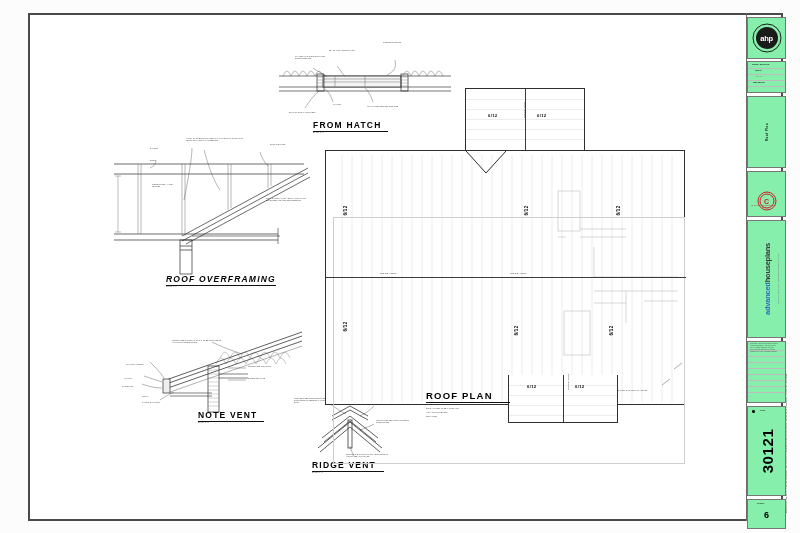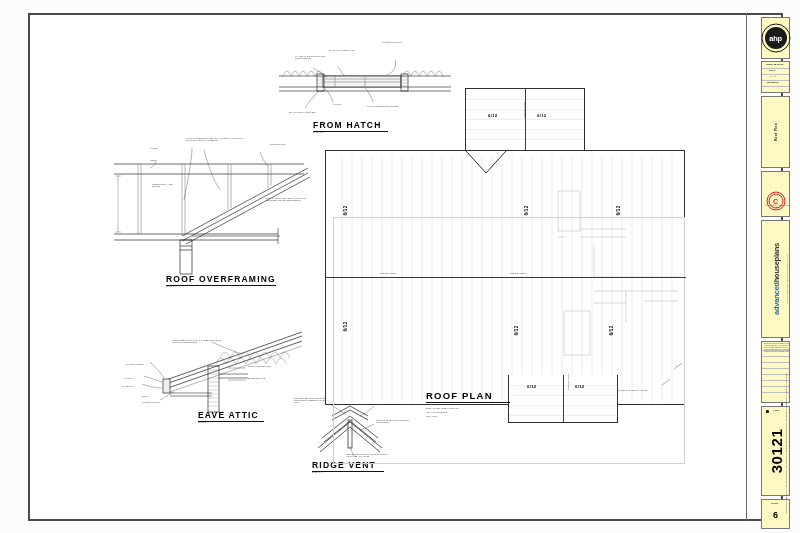--- a/index.html
+++ b/index.html
@@ -33,22 +33,22 @@
   .vridge{position:absolute;width:1.1px;background:#3a3a3a;}
 
   .pitch{position:absolute;font-size:4.6px;font-weight:bold;color:#111;
          transform:rotate(-90deg);transform-origin:50% 50%;letter-spacing:.3px;}
   .pitchH{position:absolute;font-size:4.3px;font-weight:bold;color:#111;letter-spacing:.3px;}
   .ventlbl{position:absolute;font-size:2.4px;color:#444;letter-spacing:.2px;}
 
   
   #tb{position:absolute;left:746px;top:13px;width:37px;height:508px;
       border-left:1px solid #6a6a6a;box-sizing:border-box;}
-  .tbox{position:absolute;left:14px;width:29px;border:1px solid #777;
-        box-sizing:border-box;background:#fef9c3;}
+  .tbox{position:absolute;left:0;width:39px;border:1px solid #777;
+        box-sizing:border-box;background:#86efac;}
   .vtext{position:absolute;transform:rotate(-90deg);transform-origin:50% 50%;
          white-space:nowrap;font-size:3.1px;color:#222;letter-spacing:.4px;}
 
   #logo{position:absolute;left:50%;top:50%;transform:translate(-50%,-50%);
         width:22px;height:22px;border-radius:50%;background:#1b1b1b;
         display:flex;align-items:center;justify-content:center;}
   #logo span{color:#fff;font-size:7.5px;font-weight:bold;letter-spacing:-.3px;}
   #logoring{position:absolute;left:50%;top:50%;transform:translate(-50%,-50%);
             width:27px;height:27px;border-radius:50%;border:1.1px solid #1b1b1b;}
 
@@ -184,21 +184,21 @@
        <path d="M48,20 C48,24 46,26 42,28"></path>
      </g>
    </svg>
    <div class="lbl micro" style="left:78px;top:6px;width:60px;white-space:normal;">VALLEY PLATE BOTTOM CHORD FLAT AS SHOWN 2x4 ON 2x6 EACH TRUSS OR RAFTER THAT INTERSECT</div>
    <div class="lbl micro" style="left:162px;top:12px;">ROOF SHEATHING</div>
    <div class="lbl micro" style="left:42px;top:16px;">RAFTERS</div>
    <div class="lbl micro" style="left:42px;top:28px;">RIDGE</div>
    <div class="lbl micro" style="left:44px;top:52px;width:26px;white-space:normal;">GIRDER TRUSS / VALLEY TRUSSES</div>
    <div class="lbl micro" style="left:158px;top:66px;width:42px;white-space:normal;">NOTE: RAFTER LAYOUT ABOVE VALLEY PLATE PER BUILDER AND SITE REQUIREMENTS</div>
 
-   <div class="lbl ttl" style="left:58px;top:142px;font-size:8.5px;">ROOF OVERFRAMING</div>
+   <div class="lbl ttl" style="left:58px;top:142px;font-size:8.5px;font-style:italic;">ROOF OVERFRAMING</div>
    <div class="ul" style="left:58px;top:153px;width:110px;"></div>
    <div class="lbl micro" style="left:58px;top:154px;">SCALE: 1"=1'</div>
  </div>
 
  <div style="position:absolute;left:108px;top:322px;width:195px;height:110px;">
    <svg width="195" height="90" style="position:absolute;left:0;top:2px;">
 
      <g stroke="#9a9a9a" fill="none" stroke-width=".55">
        <path d="M112,34 q5,-12 10,0 q5,-12 10,0 q5,-12 10,0 q5,-12 10,0 q5,-12 10,0 q5,-12 10,0 q5,-12 10,0"></path>
        <path d="M108,40 q5,-12 10,0 q5,-12 10,0 q5,-12 10,0 q5,-12 10,0 q5,-12 10,0 q5,-12 10,0 q5,-12 10,0"></path>
@@ -255,21 +255,21 @@
    </svg>
    <div class="lbl micro" style="left:64px;top:18px;width:52px;white-space:normal;">CORRUGATED BAFFLES AT 24" O.C. TO BE INSTALLED SO AIR FLOW IS UNRESTRICTED</div>
    <div class="lbl micro" style="left:18px;top:42px;">FLASHING / GUTTER</div>
    <div class="lbl micro" style="left:16px;top:56px;">1x FASCIA</div>
    <div class="lbl micro" style="left:14px;top:64px;">2x SUBFASCIA</div>
    <div class="lbl micro" style="left:34px;top:74px;">SOFFIT</div>
    <div class="lbl micro" style="left:34px;top:80px;">2" CONT. EAVE VENT</div>
    <div class="lbl micro" style="left:140px;top:44px;">CORRUGATED SHEATHING</div>
    <div class="lbl micro" style="left:140px;top:56px;">DOUBLE TOP PLATE</div>
 
-   <div class="lbl ttl" style="left:90px;top:88px;font-size:8.5px;">EAVE ATTIC</div>
+   <div class="lbl ttl" style="left:90px;top:88px;font-size:8.5px;">NOTE VENT</div>
    <div class="ul" style="left:90px;top:99px;width:66px;"></div>
    <div class="lbl micro" style="left:90px;top:100px;">SCALE: 1"=1'</div>
  </div>
 
  <div style="position:absolute;left:288px;top:392px;width:130px;height:90px;">
    <svg width="130" height="72" style="position:absolute;left:0;top:2px;">
      <g stroke="#2b2b2b" fill="none" stroke-width=".75">
 
        <path d="M44,22 L62,12 L80,22"></path>
        <path d="M44,26 L62,16 L80,26"></path>

